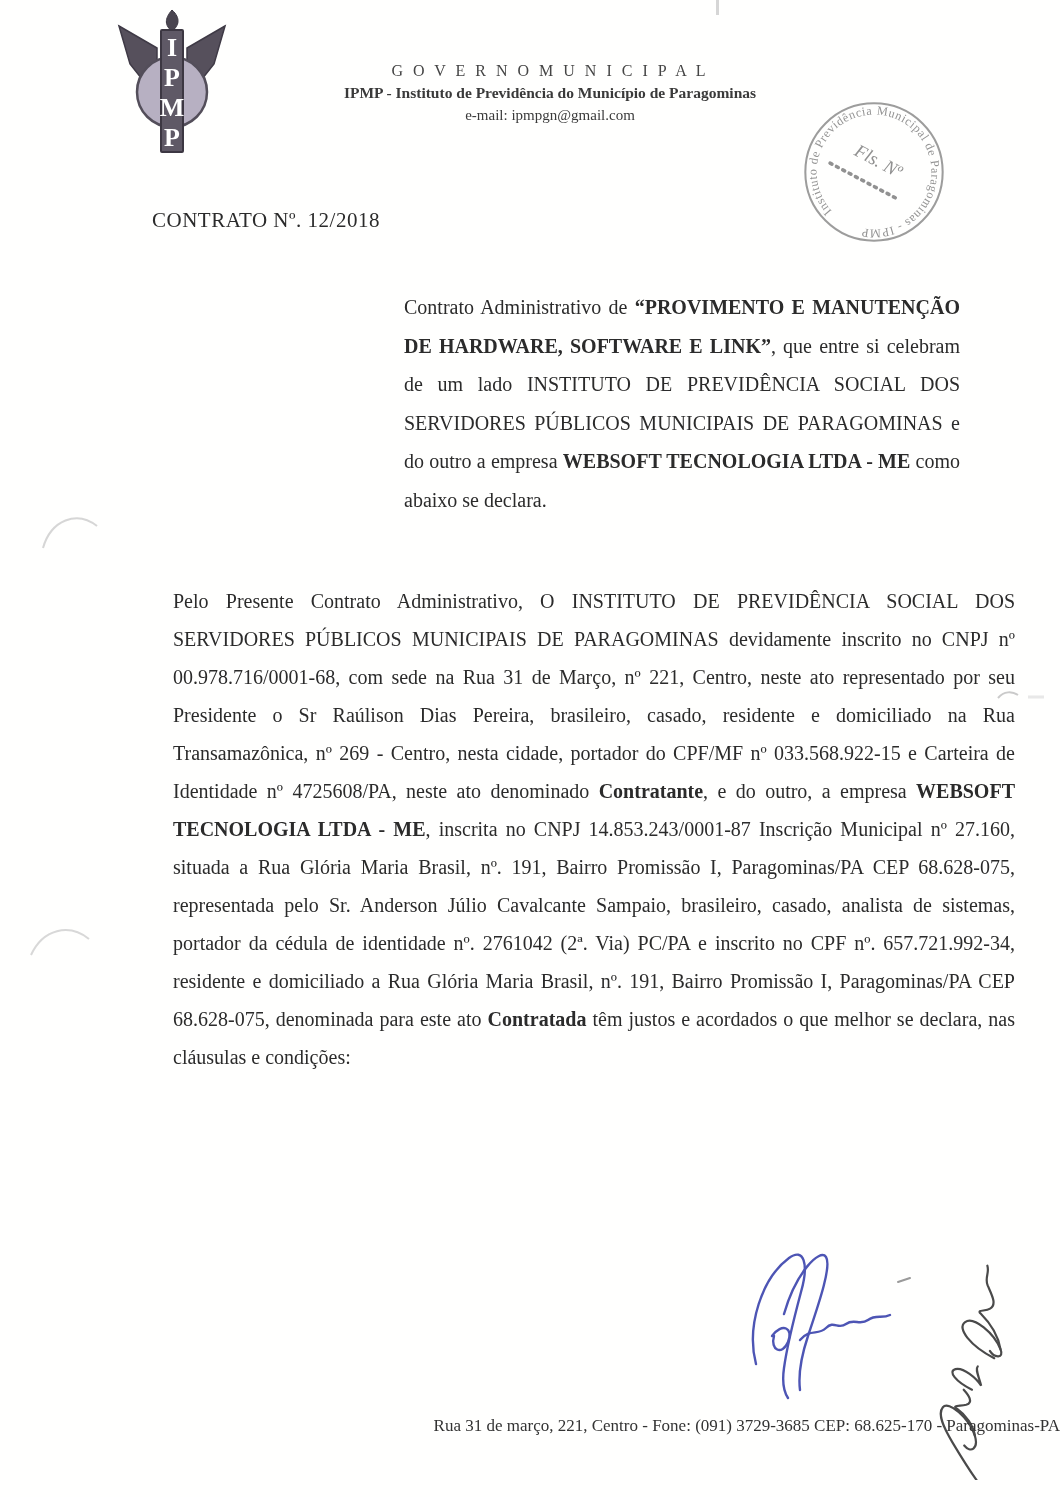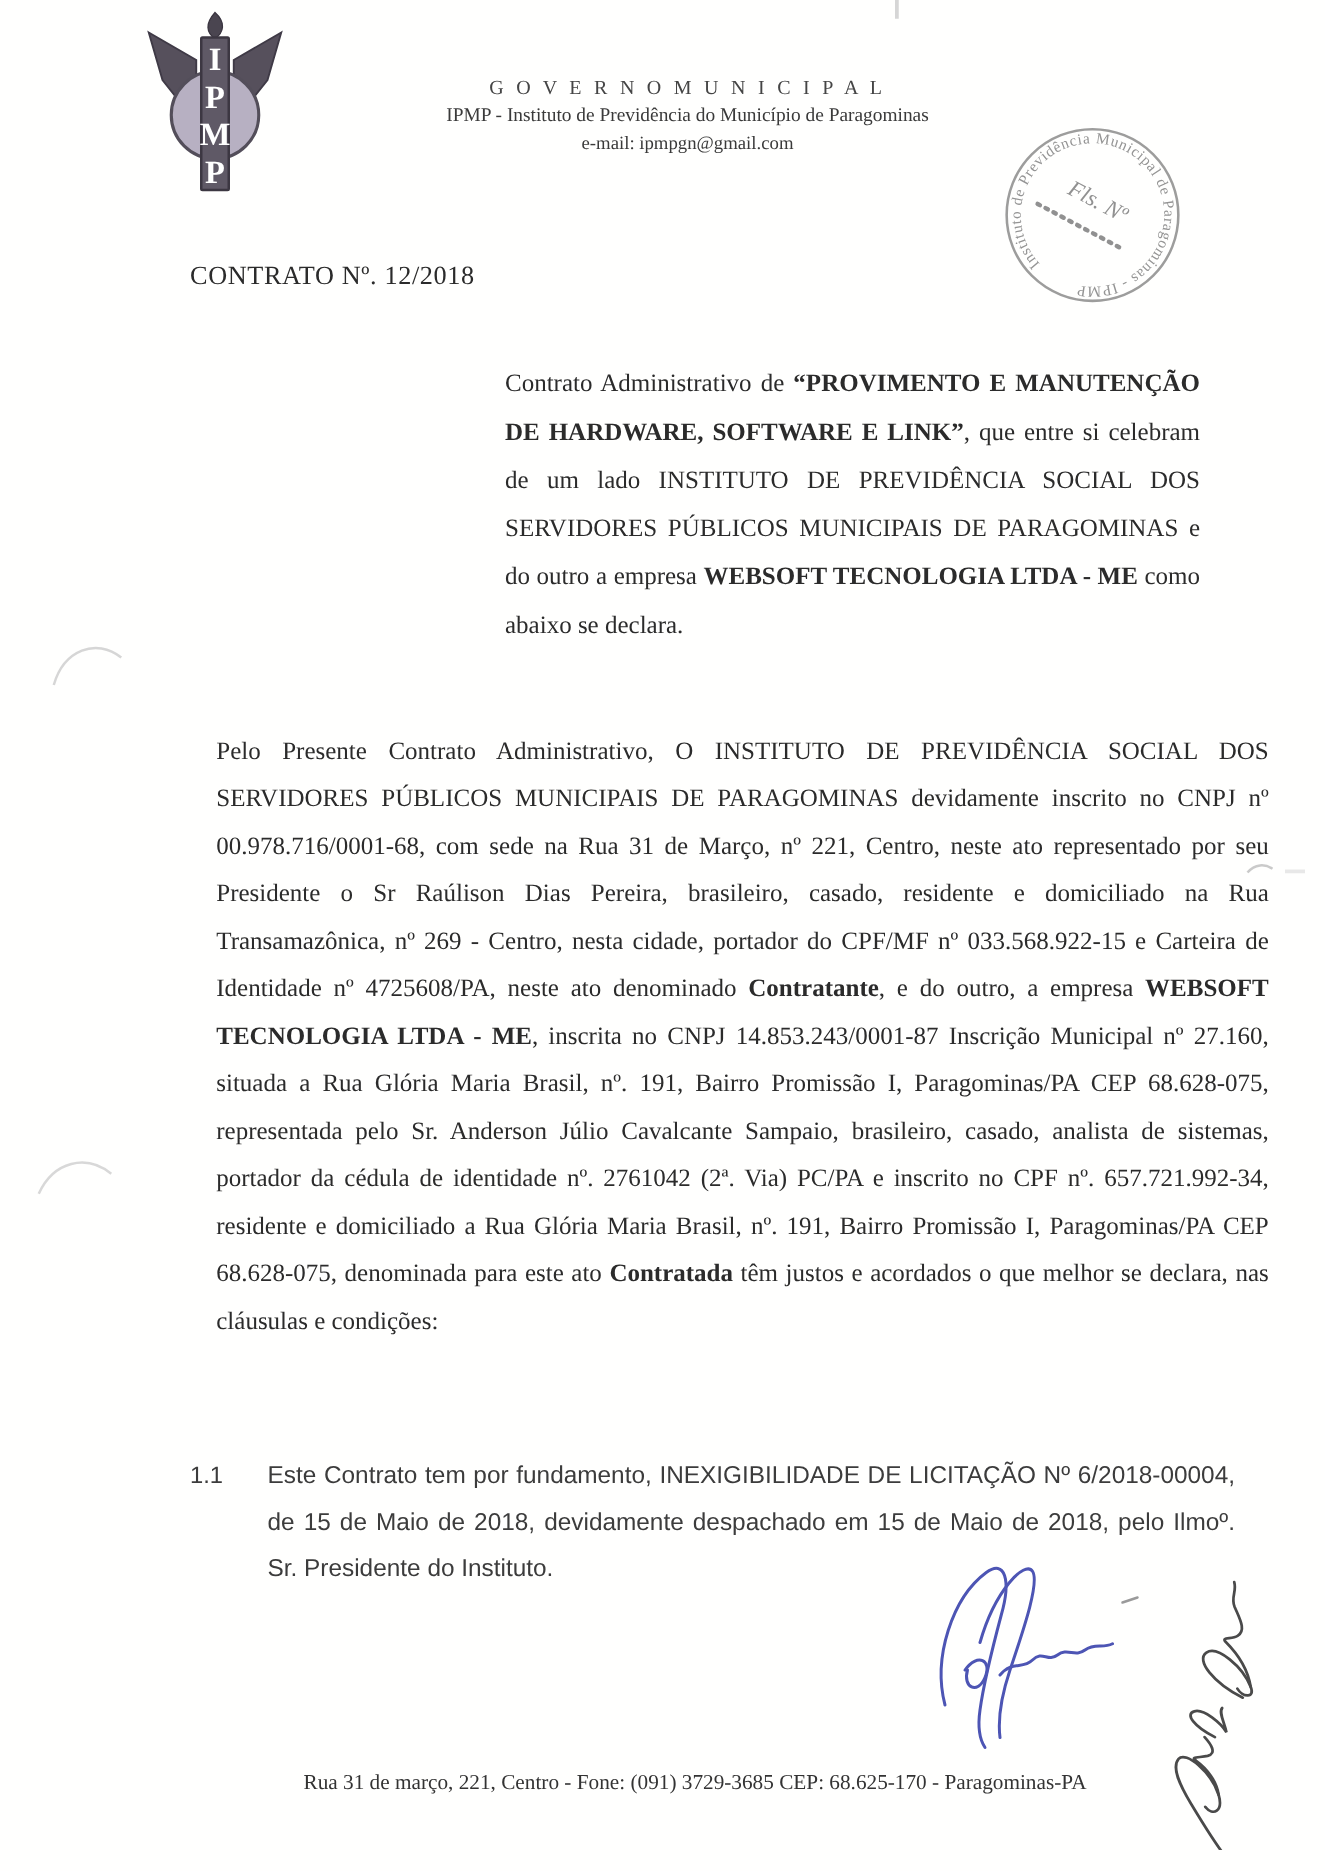--- a/index.html
+++ b/index.html
@@ -11,21 +11,21 @@
     font-family:"Liberation Serif", serif;
     color:#2b2b2b;
   }
   
   .logo-svg{position:absolute;left:106px;top:8px;width:132px;height:152px;}
   .header-text{
     position:absolute;left:280px;top:60px;width:540px;
     text-align:center;line-height:22px;color:#3a3a3a;
   }
   .gov-line{font-size:16px;letter-spacing:3px;color:#454545;}
-  .inst-line{font-size:15.5px;}
+  .inst-line{font-size:15.5px;font-weight:bold;}
   .cgc-line{font-size:15px;}
   .email-line{font-size:15px;}
   .stamp-svg{position:absolute;left:792px;top:90px;width:164px;height:164px;opacity:.85;}
   
   .contract-no{position:absolute;left:152px;top:208px;font-size:21px;letter-spacing:.5px;}
   .preamble{
     position:absolute;left:404px;top:288px;width:556px;
     font-size:20px;line-height:38.5px;text-align:justify;
   }
   .body-par{
@@ -40,21 +40,21 @@
   }
   .clause-num{width:62px;flex:0 0 62px;font-size:19px;line-height:37.5px;}
   .clause-text{flex:1;font-size:19.5px;line-height:37.5px;text-align:justify;}
   
   .sig-blue{position:absolute;left:742px;top:1242px;width:185px;height:165px;}
   .sig-dark{position:absolute;left:905px;top:1180px;width:155px;height:300px;}
   .artifact{position:absolute;}
   
   .footer{
     position:absolute;left:0;top:1416px;width:1060px;
-    text-align:center;padding-left:52px;box-sizing:border-box;
+    text-align:right;padding-left:52px;box-sizing:border-box;
     font-size:17px;color:#333;
   }
 </style>
 </head>
 <body>
 
 <div class="page">
 
   <svg class="logo-svg" viewBox="0 0 130 152" aria-hidden="true">
     <path d="M 12 18 L 50 40 L 50 90 L 23 56 Z" fill="#56505c" stroke="#3f3a46" stroke-width="1.5"></path>
@@ -89,24 +89,20 @@
       <line x1="-40" y1="16" x2="36" y2="16" stroke="#7e7e7e" stroke-width="3.5" stroke-dasharray="2 5" stroke-linecap="round"></line>
     </g>
   </svg>
 
   <div class="contract-no">CONTRATO Nº. 12/2018</div>
 
   <div class="preamble"><span>Contrato Administrativo de </span><span style="font-weight: bold;">“PROVIMENTO E MANUTENÇÃO DE HARDWARE, SOFTWARE E LINK”</span><span>, que entre si celebram de um lado INSTITUTO DE PREVIDÊNCIA SOCIAL DOS SERVIDORES PÚBLICOS MUNICIPAIS DE PARAGOMINAS e do outro a empresa </span><span style="font-weight: bold;">WEBSOFT TECNOLOGIA LTDA - ME</span><span> como abaixo se declara.</span></div>
 
   <div class="body-par"><span>Pelo Presente Contrato Administrativo, O INSTITUTO DE PREVIDÊNCIA SOCIAL DOS SERVIDORES PÚBLICOS MUNICIPAIS DE PARAGOMINAS devidamente inscrito no CNPJ nº 00.978.716/0001-68, com sede na Rua 31 de Março, nº 221, Centro, neste ato representado por seu Presidente o Sr Raúlison Dias Pereira, brasileiro, casado, residente e domiciliado na Rua Transamazônica, nº 269 - Centro, nesta cidade, portador do CPF/MF nº 033.568.922-15 e Carteira de Identidade nº 4725608/PA, neste ato denominado </span><span style="font-weight: bold;">Contratante</span><span>, e do outro, a empresa </span><span style="font-weight: bold;">WEBSOFT TECNOLOGIA LTDA - ME</span><span>, inscrita no CNPJ 14.853.243/0001-87 Inscrição Municipal nº 27.160, situada a Rua Glória Maria Brasil, nº. 191, Bairro Promissão I, Paragominas/PA CEP 68.628-075, representada pelo Sr. Anderson Júlio Cavalcante Sampaio, brasileiro, casado, analista de sistemas, portador da cédula de identidade nº. 2761042 (2ª. Via) PC/PA e inscrito no CPF nº. 657.721.992-34, residente e domiciliado a Rua Glória Maria Brasil, nº. 191, Bairro Promissão I, Paragominas/PA CEP 68.628-075, denominada para este ato </span><span style="font-weight: bold;">Contratada</span><span> têm justos e acordados o que melhor se declara, nas cláusulas e condições:</span></div>
 
-  <div class="clause-item">
-    <div class="clause-num">1.1</div>
-    <div class="clause-text">Este Contrato tem por fundamento, INEXIGIBILIDADE DE LICITAÇÃO Nº 6/2018-00004, de 15 de Maio de 2018, devidamente despachado em 15 de Maio de 2018, pelo Ilmoº. Sr. Presidente do Instituto.</div>
-  </div>
 
   <svg class="sig-blue" viewBox="0 0 185 165" aria-hidden="true">
     <g fill="none" stroke-width="2.4" stroke-linecap="round" stroke="#4d55b4">
       <path d="M 14 122 C 4 84 20 36 47 16 C 62 5 67 22 59 50 C 51 80 45 104 42 126 C 40 140 42 150 46 156"></path>
       <path d="M 42 72 C 54 30 78 6 84 15 C 90 24 76 64 66 94 C 60 112 56 132 58 148"></path>
       <path d="M 30 94 C 40 80 52 86 46 100 C 40 114 28 108 32 94"></path>
       <path d="M 58 98 C 68 86 76 94 84 86 C 92 78 96 88 104 82 C 112 76 118 84 126 78 C 134 72 140 77 148 73"></path>
     </g>
     <path d="M 156 40 l 12 -4" fill="none" stroke="#9a9a9a" stroke-width="2" stroke-linecap="round"></path>
   </svg>

